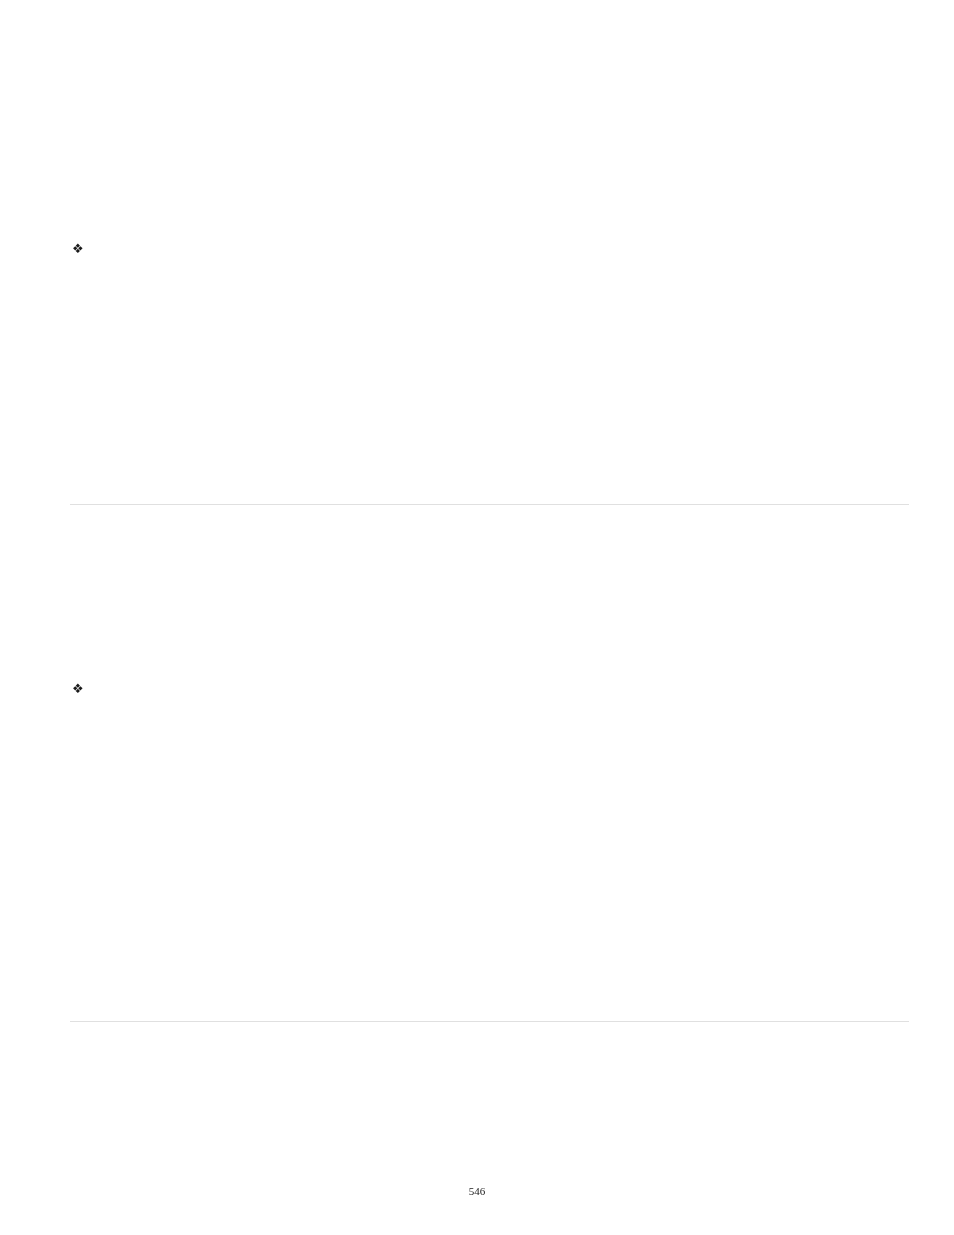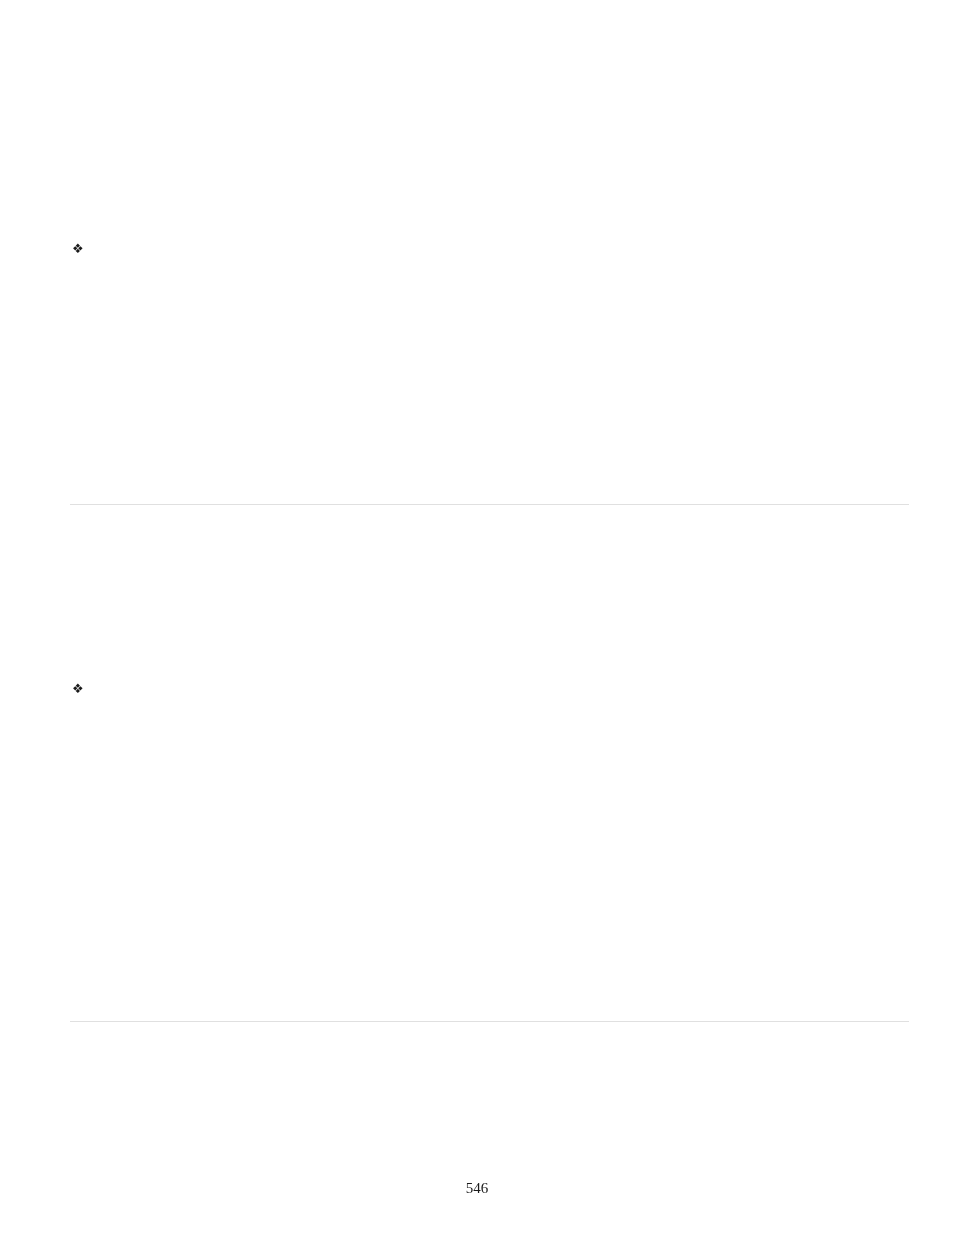--- a/index.html
+++ b/index.html
@@ -44,21 +44,21 @@
       top: 504px;
     }
     .divider-2 {
       top: 1021px;
     }
     .page-number {
       position: absolute;
       bottom: 38px;
       left: 50%;
       transform: translateX(-50%);
-      font-size: 15px;
+      font-size: 11px;
       color: #1a1a1a;
       font-family: Georgia, 'Times New Roman', serif;
     }
   </style>
 </head>
 <body>
 
 <div class="content">
   <span class="ornament ornament-1">❖</span>
   <div class="divider divider-1"></div>

